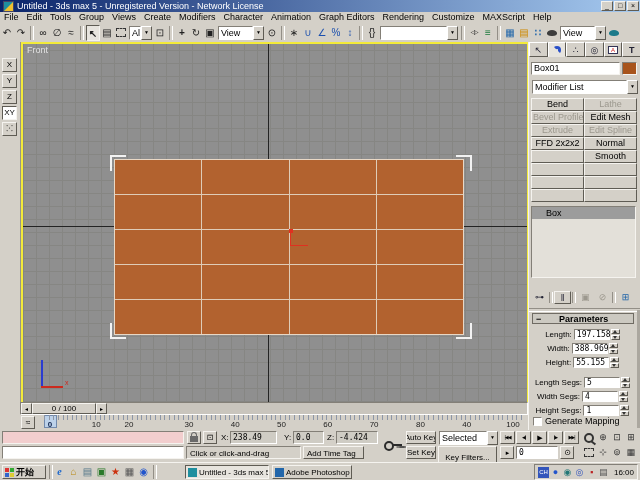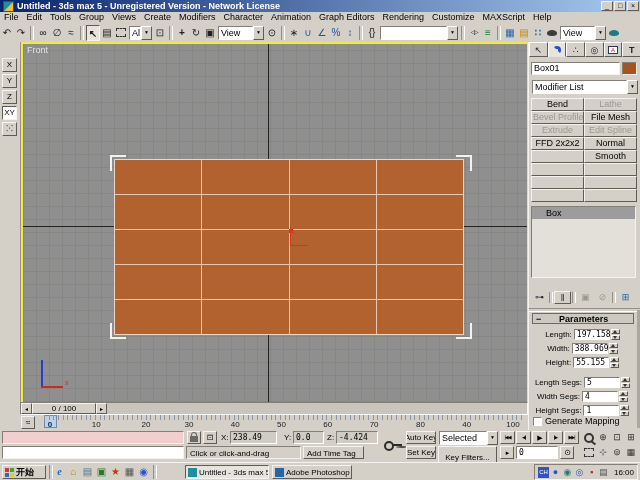--- a/index.html
+++ b/index.html
@@ -7,21 +7,21 @@
         font-family:"Liberation Sans",sans-serif;font-size:9px;color:#000;cursor:default}
   .abs{position:absolute}
   .raised{background:#d4d0c8;border:1px solid;border-color:#f5f3ef #5f5c54 #5f5c54 #f5f3ef;box-sizing:border-box}
   .sunken{border:1px solid;border-color:#837f77 #f5f3ef #f5f3ef #837f77;box-sizing:border-box}
   .pressed{background:#e7e4de;border:1px solid;border-color:#5f5c54 #f5f3ef #f5f3ef #5f5c54;box-sizing:border-box}
   .ctr{display:flex;align-items:center;justify-content:center}
 
   
   #titlebar{left:0;top:0;width:640px;height:12px;background:linear-gradient(90deg,#0a246a,#a6caf0);display:flex;align-items:center}
   .appicon{width:9px;height:9px;margin:0 3px;background:linear-gradient(135deg,#1f8f9f 45%,#f0c030 55%);border:1px solid #446}
-  #title-text{color:#fff;font-weight:bold;font-size:9px;white-space:nowrap;flex:1}
+  #title-text{color:#fff;font-weight:normal;font-size:9px;white-space:nowrap;flex:1}
   .winbtn{width:12px;height:10px;margin-right:1px;font-size:7px;line-height:7px;text-align:center}
 
   
   #menubar{left:0;top:12px;width:640px;height:11px;display:flex;align-items:center;background:#d4d0c8}
   .menu-item{padding:0 4px;line-height:11px;white-space:nowrap}
 
   
   #toolbar{left:0;top:23px;width:640px;height:19px;display:flex;align-items:center;background:#d4d0c8;overflow:hidden;border-bottom:1px solid #c0bcb4}
   .ticon{width:14px;height:16px;text-align:center;line-height:15px;font-size:10px;flex:0 0 auto;overflow:hidden;color:#222}
   .tsep{width:2px;height:14px;border-left:1px solid #938f87;border-right:1px solid #fff;margin:0 2px;flex:0 0 auto}
@@ -275,21 +275,21 @@
     <span class="tsbtn raised" style="width:11px">▸</span>
   </div>
 
   <div class="abs" id="trackbar">
     <span class="raised" id="mce-btn">≈</span>
     <div id="ruler">
       <div id="frame-marker"></div>
       <div id="ruler-ticks"></div>
     <span class="rlab cur" style="left: 2px;">0</span>
         <span class="rlab" style="left: 48.3px;">10</span>
-        <span class="rlab" style="left: 98px;">20</span>
+        <span class="rlab" style="left: 81px;">20</span>
         <span class="rlab" style="left: 140.9px;">30</span>
         <span class="rlab" style="left: 187.2px;">40</span>
         <span class="rlab" style="left: 233.5px;">50</span>
         <span class="rlab" style="left: 279.8px;">60</span>
         <span class="rlab" style="left: 326.1px;">70</span>
         <span class="rlab" style="left: 372.4px;">80</span>
         <span class="rlab" style="left: 418.7px;">40</span>
         <span class="rlab" style="left: 465px;">100</span>
       </div>
   </div>
@@ -355,21 +355,21 @@
     <div class="sunken" id="cp-name">Box01</div>
     <div class="sunken" id="cp-swatch" style="background: rgb(168, 84, 28);"></div>
     <span class="dd" id="cp-modlist">
       <span class="dd-text">Modifier List</span>
       <span class="dd-btn">▼</span>
     </span>
     <div id="modgrid">
         <div class="mbtn">Bend</div>
         <div class="mbtn dis">Lathe</div>
         <div class="mbtn dis">Bevel Profile</div>
-        <div class="mbtn">File Mesh</div>
+        <div class="mbtn">Edit Mesh</div>
         <div class="mbtn dis">Extrude</div>
         <div class="mbtn dis">Edit Spline</div>
         <div class="mbtn">FFD 2x2x2</div>
         <div class="mbtn">Normal</div>
         <div class="mbtn"></div>
         <div class="mbtn">Smooth</div>
         <div class="mbtn"></div>
         <div class="mbtn"></div>
         <div class="mbtn"></div>
         <div class="mbtn"></div>

